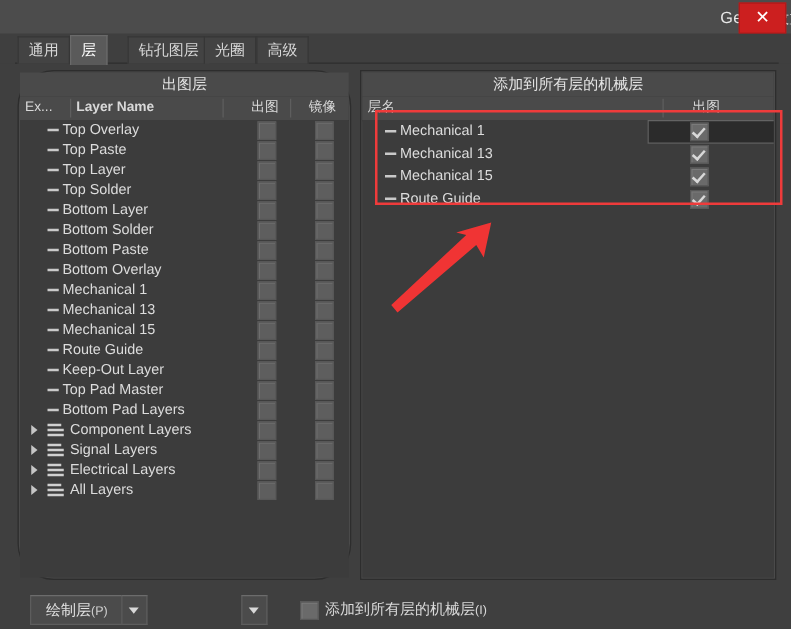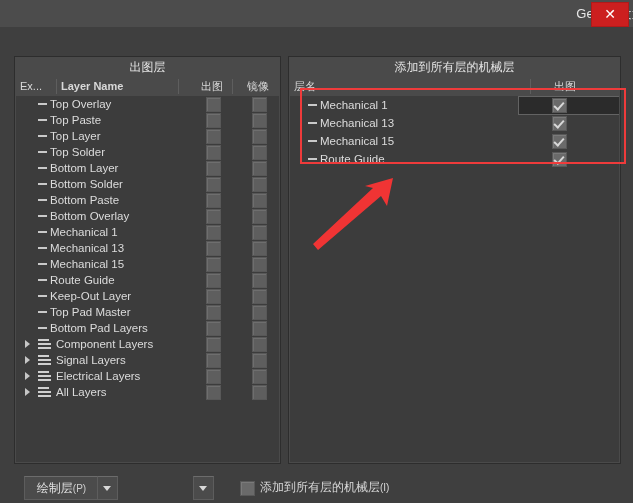--- a/index.html
+++ b/index.html
@@ -163,22 +163,30 @@
 
 <div id="app">
 
   <div class="titlebar">
     <div class="title">Gerber设置</div>
     <div class="closebtn">
       <div class="x">✕</div>
     </div>
   </div>
 
-
-  <div class="panel" style="left:14px;top:56px;width:265px;height:406px;">
+  <div class="tabstrip">
+    <div class="tabline"></div>
+    <div class="tab" style="left:14px;">通用</div>
+    <div class="tab active" style="left:56px;">层</div>
+    <div class="tab" style="left:102px;">钻孔图层</div>
+    <div class="tab" style="left:163px;">光圈</div>
+    <div class="tab" style="left:205px;">高级</div>
+  </div>
+
+  <div class="panel" style="left:14px;top:56px;width:265px;height:406px;border-radius:29px;">
     <div class="panel-head">出图层</div>
     <div class="col-head">
       <div class="ch" style="left:4px;width:36px;">Ex...</div>
       <div class="sep" style="left:40px;"></div>
       <div class="ch" style="left:45px;width:115px;font-weight:bold;">Layer Name</div>
       <div class="sep" style="left:162px;"></div>
       <div class="ch" style="left:176px;width:40px;text-align:center;">出图</div>
       <div class="sep" style="left:216px;"></div>
       <div class="ch" style="left:222px;width:40px;text-align:center;">镜像</div>
     </div>

